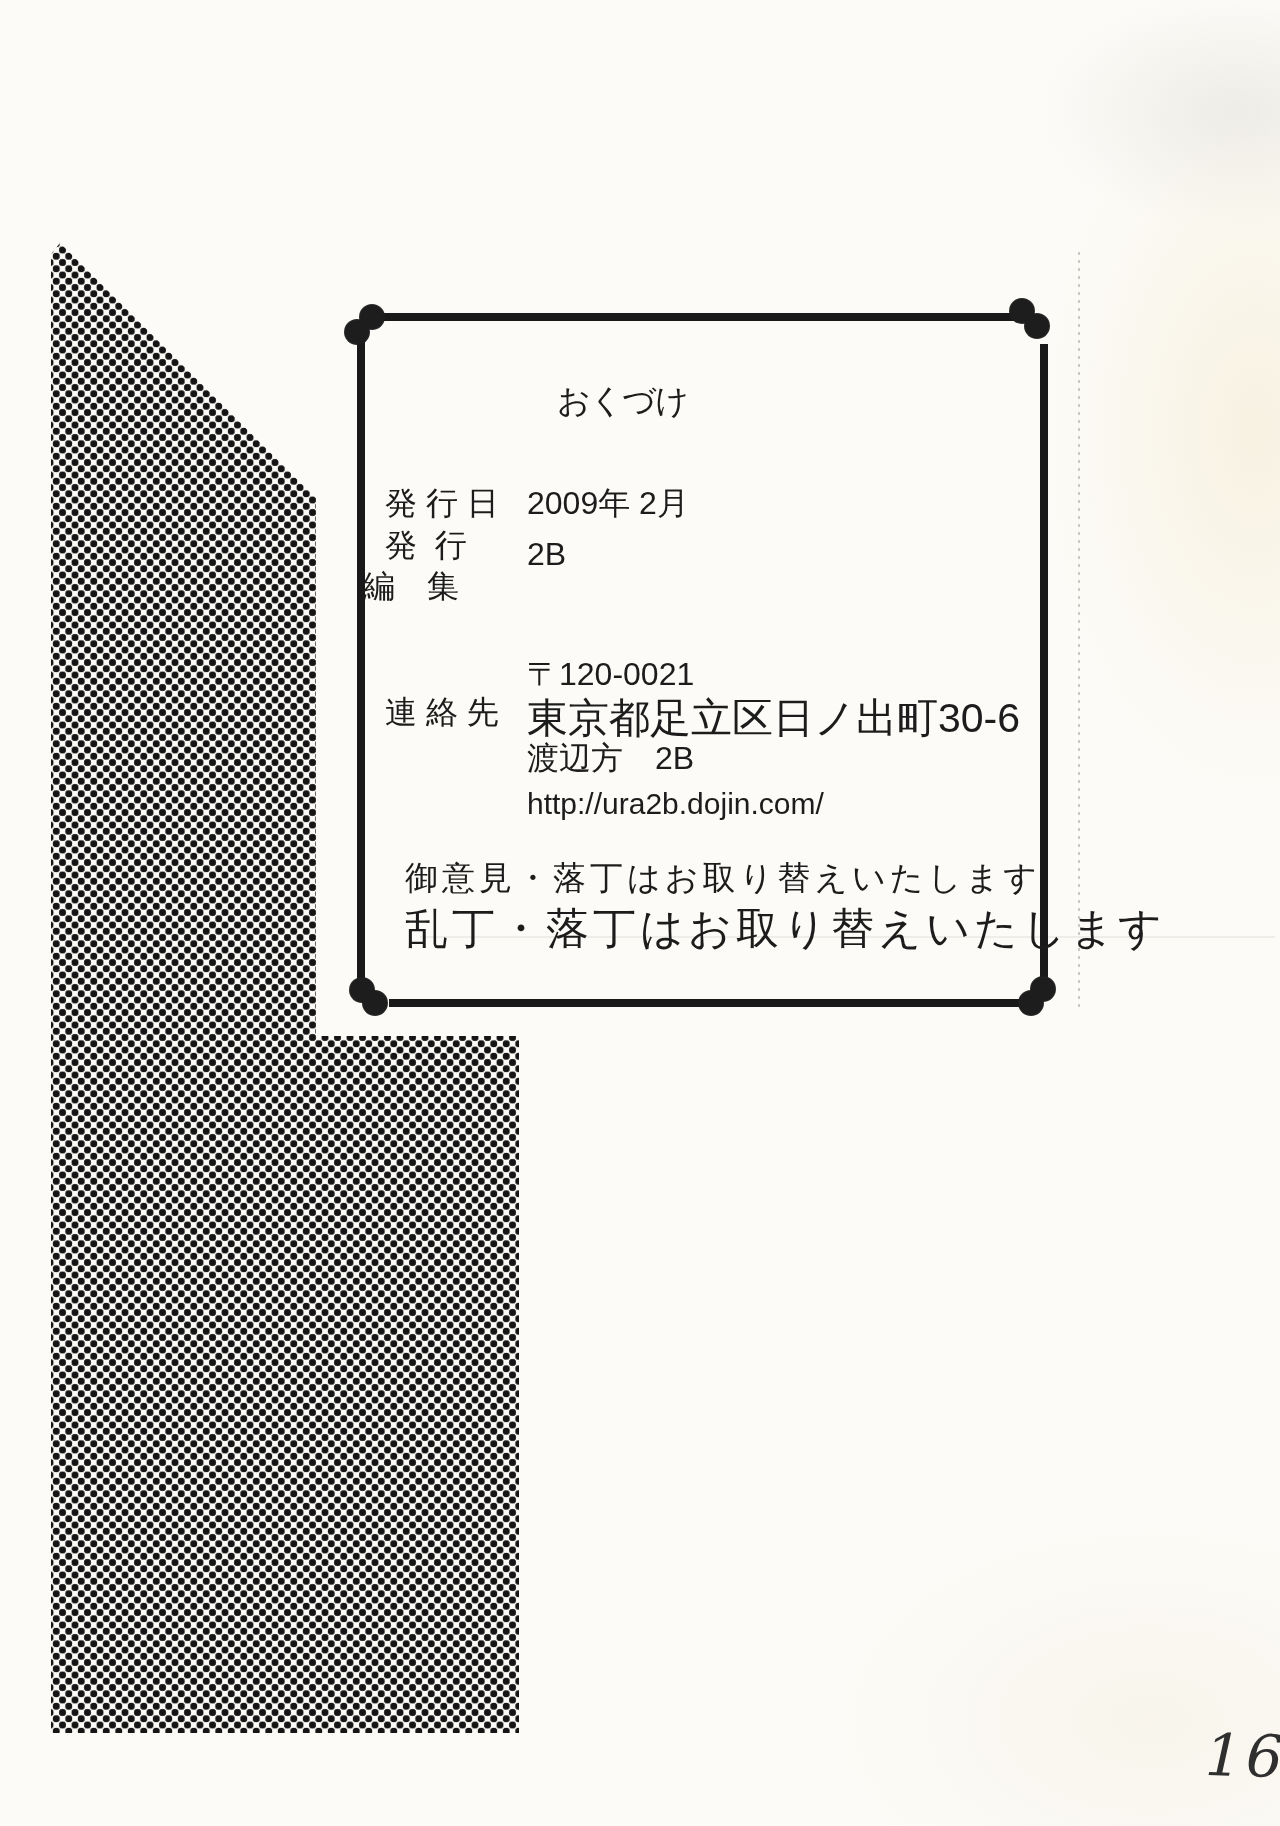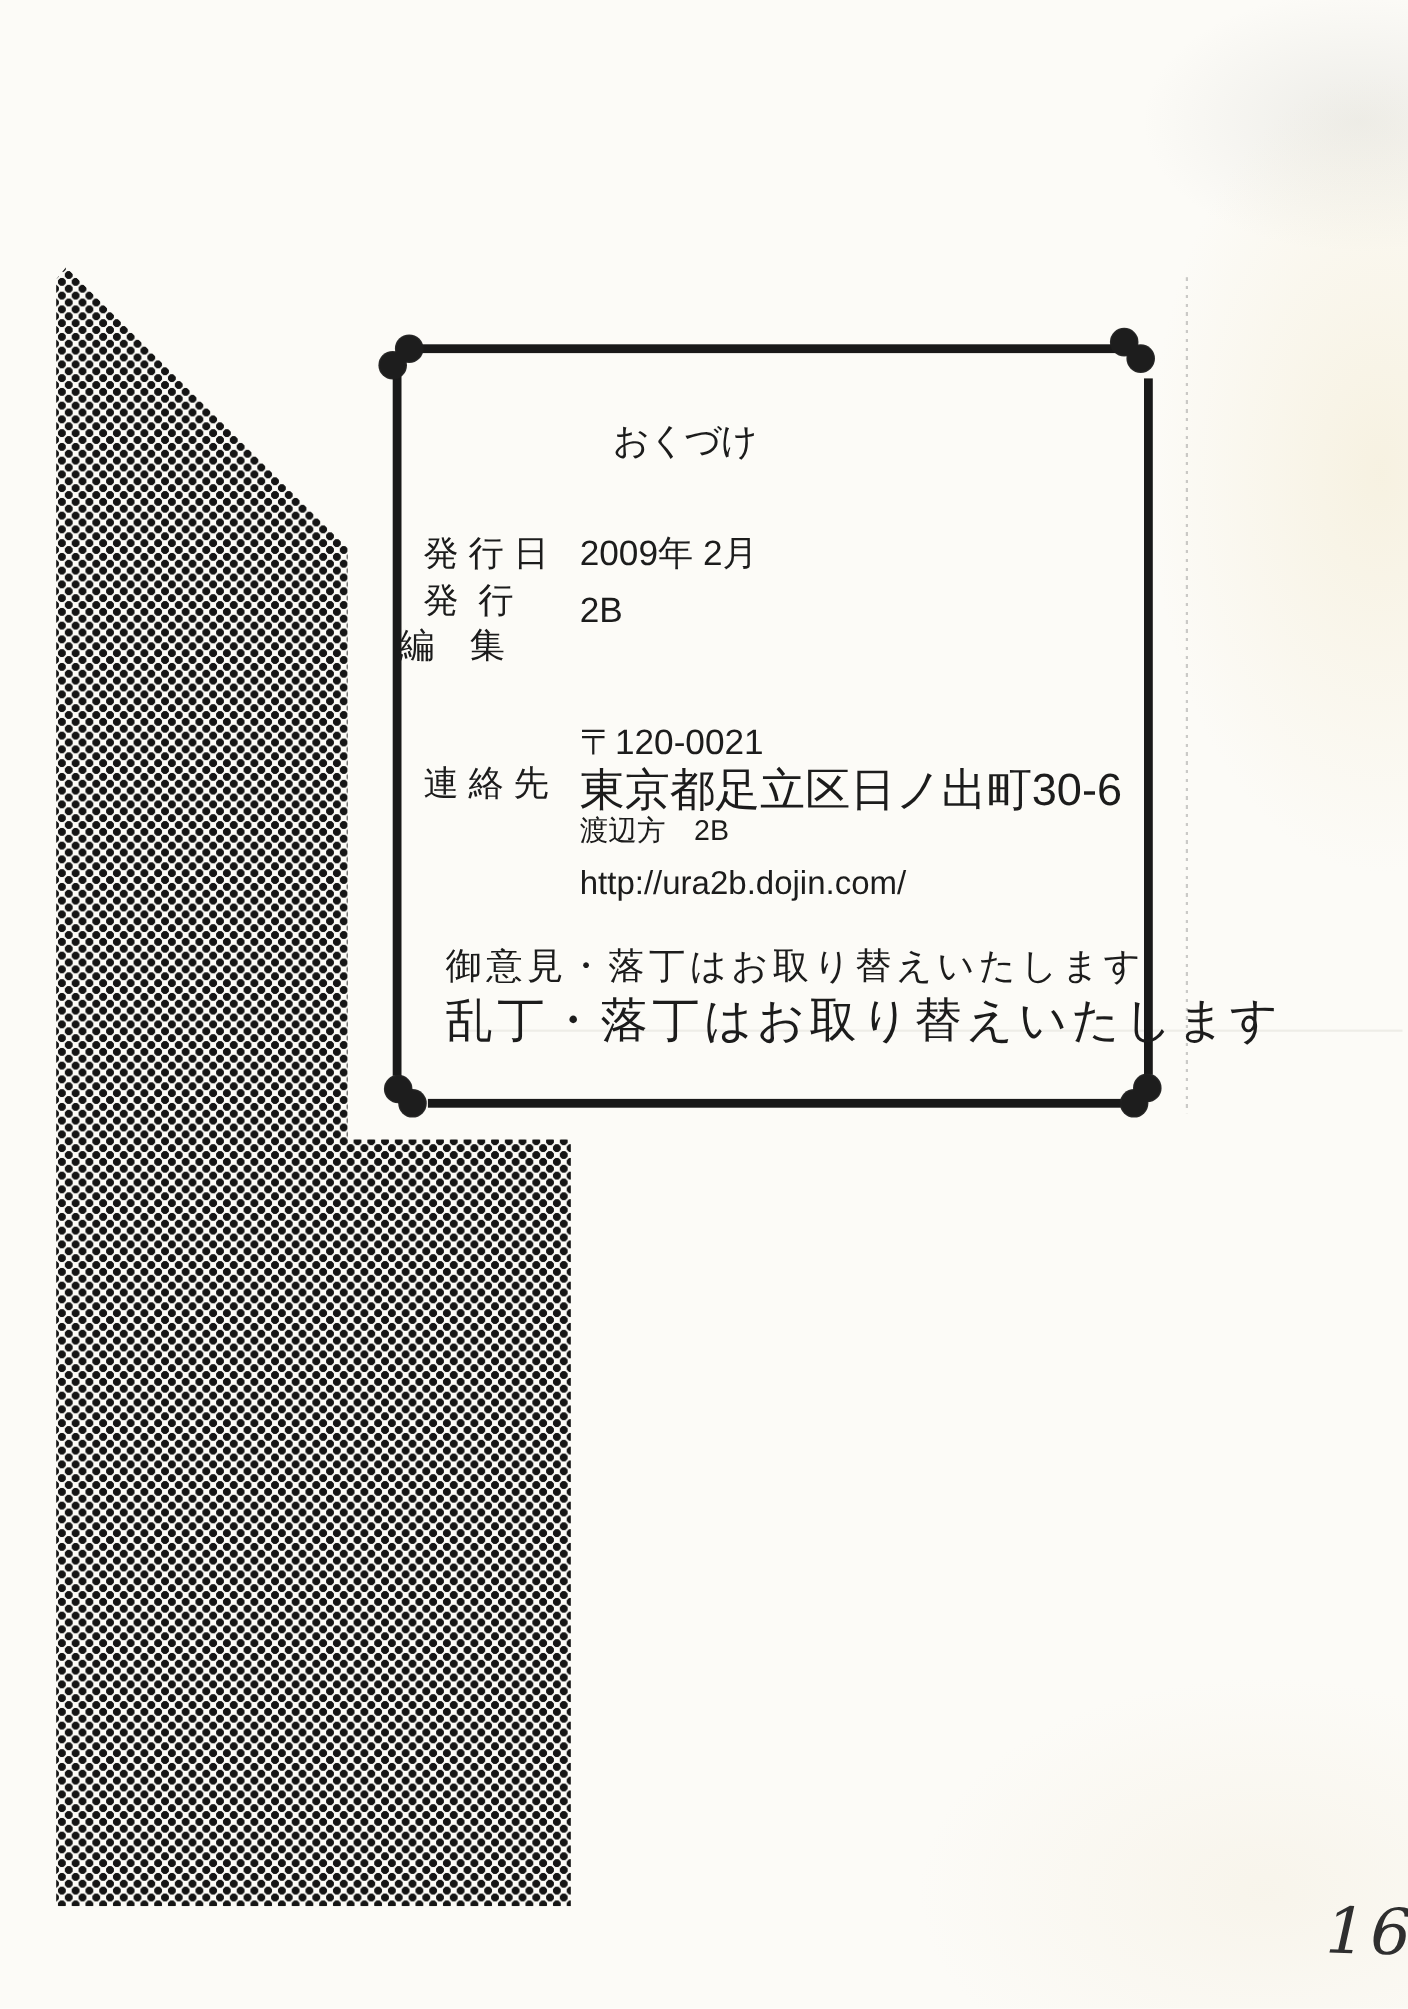--- a/index.html
+++ b/index.html
@@ -43,21 +43,21 @@
   
   .txt{position:absolute;color:#1c1c1c;white-space:pre;line-height:1;}
   .title{left:557px;top:384px;font-size:33px;letter-spacing:-1px;}
   .lab{font-size:32px;}
   .val{font-size:32px;}
   .r0l{left:385px;top:487px;text-align:right;} .r0v{left:527px;top:487px;}
   .r1l{left:385px;top:529px;} .r1v{left:527px;top:529px;}
   .r2l{left:363px;top:570px;} .r2v{left:527px;top:538px;}
   .r3l{left:385px;top:696px;} .r3v{left:527px;top:658px;}
   .a0{left:527px;top:698px;font-size:41px;}
-  .a1{left:527px;top:742px;font-size:26px;}
+  .a1{left:527px;top:742px;font-size:32px;}
   .a2{left:527px;top:789px;font-size:30px;letter-spacing:0px;}
   .n0{left:405px;top:861px;font-size:33px;letter-spacing:4px;}
   .n1{left:405px;top:907px;font-size:43px;letter-spacing:4px;}
   .pagenum{
     position:absolute;left:1205px;top:1727px;
     font-family:"DejaVu Serif",serif;font-style:italic;font-weight:400;
     font-size:58px;color:#2f2f2f;letter-spacing:4px;line-height:1;
     transform:rotate(1.5deg);
   }
 </style>

